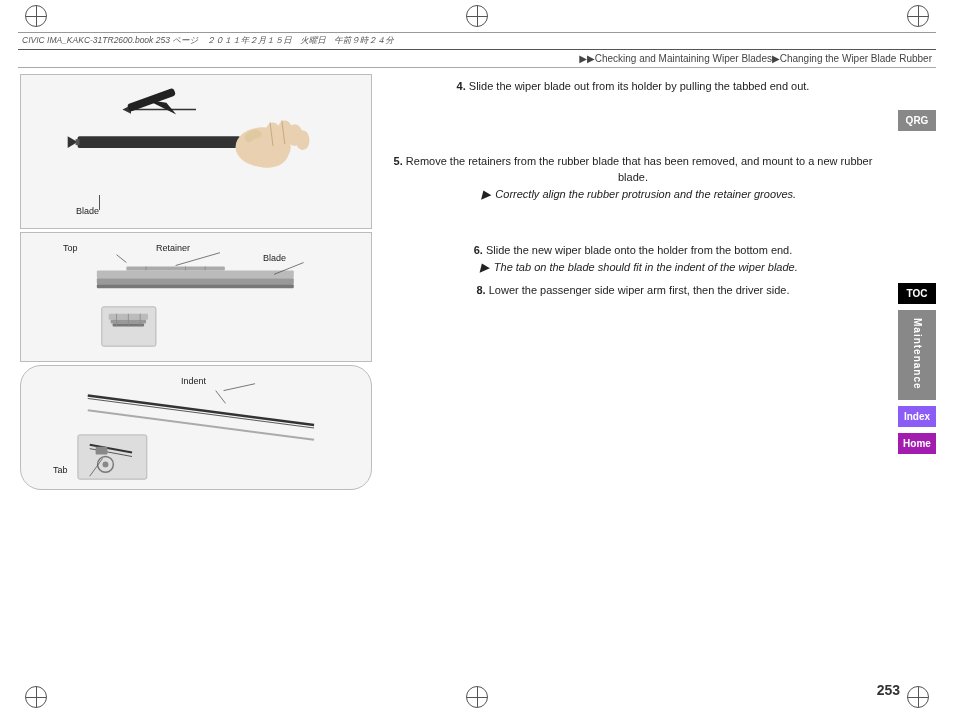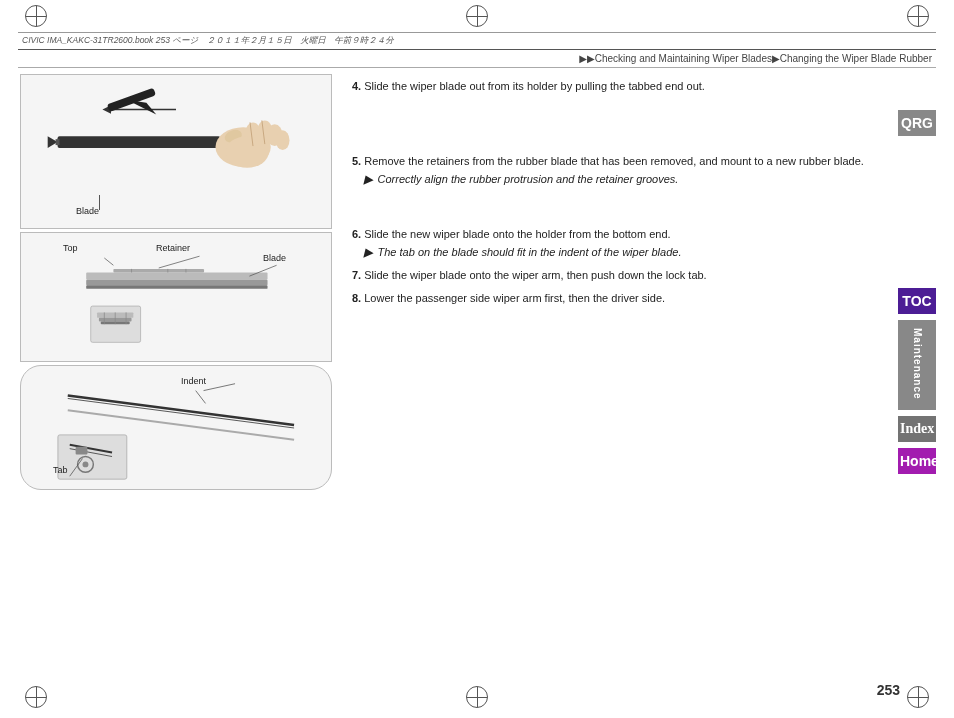--- a/index.html
+++ b/index.html
@@ -20,44 +20,45 @@
       right: 18px;
       top: 110px;
       display: flex;
       flex-direction: column;
       gap: 6px;
     }
     .nav-btn {
       width: 38px;
       padding: 5px 2px;
       text-align: center;
-      font-size: 14px;
+      font-size: 10px;
       font-weight: bold;
       color: #fff;
       cursor: pointer;
       border: none;
     }
     .nav-btn-qrg { background: #888; }
-    .nav-btn-toc { background: #4c1d95; }
-    .nav-btn-index { background: #737373; font-family: Liberation Serif, serif; }
+    .nav-btn-toc { background: #000000; }
+    .nav-btn-index { background: #8b5cf6; }
     .nav-btn-home { background: #a21caf; }
 
     
     .main {
       display: flex;
       margin: 6px 20px 0 20px;
     }
     .left-col {
-      width: 312px;
+      width: 352px;
       flex-shrink: 0;
     }
     .right-col {
       flex: 1;
       padding-left: 20px;
       padding-right: 60px;
+      text-align: center;
     }
 
     
     .illus-box {
       border: 1px solid #bbb;
       background: #f5f5f5;
       margin-bottom: 3px;
       position: relative;
       overflow: hidden;
     }
@@ -303,24 +304,20 @@
 
     <div class="step">
       <span class="step-num">6.</span>
       <span>Slide the new wiper blade onto the holder from the bottom end.</span>
       <span class="step-sub">
         <span class="arrow-indicator">▶</span>
         <span>The tab on the blade should fit in the indent of the wiper blade.</span>
       </span>
     </div>
 
-    <div class="step">
-      <span class="step-num">7.</span>
-      <span>Slide the wiper blade onto the wiper arm, then push down the lock tab.</span>
-    </div>
 
     <div class="step">
       <span class="step-num">8.</span>
       <span>Lower the passenger side wiper arm first, then the driver side.</span>
     </div>
 
   </div>
 </div>
 
 <div class="page-num">253</div>

